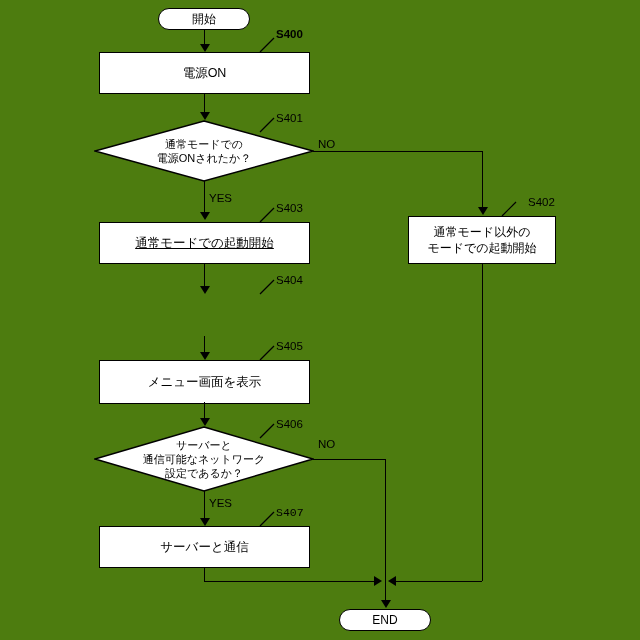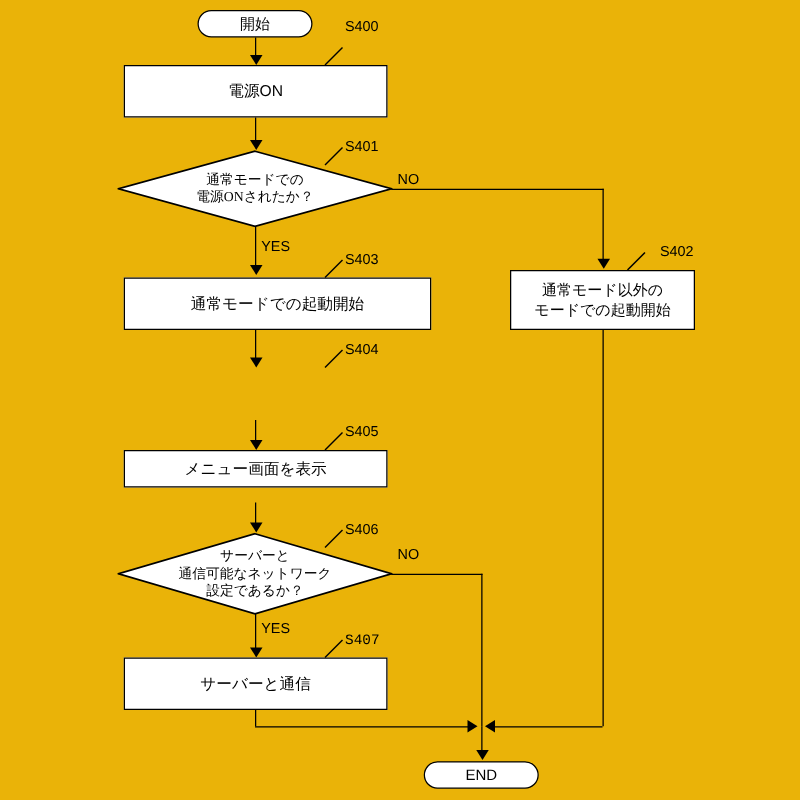--- a/index.html
+++ b/index.html
@@ -7,21 +7,21 @@
     padding: 0;
     background: #ffffff;
   }
   body {
     font-family: "Liberation Sans", sans-serif;
   }
   #page {
     position: relative;
     width: 640px;
     height: 640px;
-    background: #eab308;
+    background: #4d7c0f;
     overflow: hidden;
   }
   .node {
     position: absolute;
     box-sizing: border-box;
     display: flex;
     align-items: center;
     justify-content: center;
     text-align: center;
     color: #000000;
@@ -53,21 +53,20 @@
     top: 0;
     width: 100%;
     height: 100%;
     display: flex;
     align-items: center;
     justify-content: center;
     text-align: center;
     font-size: 11px;
     line-height: 1.3;
     color: #000000;
-    font-family: Liberation Serif, serif;
   }
   .step-label {
     position: absolute;
     font-size: 11.5px;
     color: #000000;
     white-space: nowrap;
   }
   .tick {
     position: absolute;
   }
@@ -128,21 +127,21 @@
 
   <div class="line-v" style="left:204px; top:30px; height:16px;"></div>
   <div class="arrow-down" style="left:199.5px; top:44px;"></div>
 
   <div class="node process" style="left:99px; top:52px; width:211px; height:42px;">
     <span class="multiline">電源ON</span>
   </div>
   <svg class="tick" style="left:258px; top:36px;" width="22" height="18">
     <line x1="2" y1="16" x2="16" y2="2" stroke="#000000" stroke-width="1.2"></line>
   </svg>
-  <div class="step-label" style="left:276px; top:16px;">S400</div>
+  <div class="step-label" style="left:276px; top:28px;font-weight:bold;">S400</div>
 
   <div class="line-v" style="left:204px; top:94px; height:20px;"></div>
   <div class="arrow-down" style="left:199.5px; top:112px;"></div>
 
   <div class="decision-wrap" style="left:94px; top:120px; width:220px; height:62px;">
     <svg class="decision-shape" viewBox="0 0 220 62" preserveAspectRatio="none">
       <polygon points="110,1 219,31 110,61 1,31" fill="#ffffff" stroke="#000000" stroke-width="1.4"></polygon>
     </svg>
     <div class="decision-label multiline">通常モードでの
 電源ONされたか？</div>
@@ -163,40 +162,40 @@
 
   <div class="node process" style="left:408px; top:216px; width:148px; height:48px; font-size:12px;">
     <span class="multiline">通常モード以外の
 モードでの起動開始</span>
   </div>
   <svg class="tick" style="left:500px; top:200px;" width="22" height="18">
     <line x1="2" y1="16" x2="16" y2="2" stroke="#000000" stroke-width="1.2"></line>
   </svg>
   <div class="step-label" style="left:518px; top:196px;margin-left:10px;">S402</div>
 
-  <div class="node process" style="left:99px; top:222px; width:246px; height:42px;">
+  <div class="node process" style="left:99px; top:222px; width:211px; height:42px;text-decoration:underline;">
     <span class="multiline">通常モードでの起動開始</span>
   </div>
   <svg class="tick" style="left:258px; top:206px;" width="22" height="18">
     <line x1="2" y1="16" x2="16" y2="2" stroke="#000000" stroke-width="1.2"></line>
   </svg>
   <div class="step-label" style="left:276px; top:202px;">S403</div>
 
   <div class="line-v" style="left:204px; top:264px; height:24px;"></div>
   <div class="arrow-down" style="left:199.5px; top:286px;"></div>
 
   <svg class="tick" style="left:258px; top:278px;" width="22" height="18">
     <line x1="2" y1="16" x2="16" y2="2" stroke="#000000" stroke-width="1.2"></line>
   </svg>
   <div class="step-label" style="left:276px; top:274px;">S404</div>
 
   <div class="line-v" style="left:204px; top:336px; height:22px;"></div>
   <div class="arrow-down" style="left:199.5px; top:352px;"></div>
 
-  <div class="node process" style="left:99px; top:360px; width:211px; height:30px;">
+  <div class="node process" style="left:99px; top:360px; width:211px; height:44px;">
     <span class="multiline">メニュー画面を表示</span>
   </div>
   <svg class="tick" style="left:258px; top:344px;" width="22" height="18">
     <line x1="2" y1="16" x2="16" y2="2" stroke="#000000" stroke-width="1.2"></line>
   </svg>
   <div class="step-label" style="left:276px; top:340px;">S405</div>
 
   <div class="line-v" style="left:204px; top:402px; height:20px;"></div>
   <div class="arrow-down" style="left:199.5px; top:418px;"></div>
 

